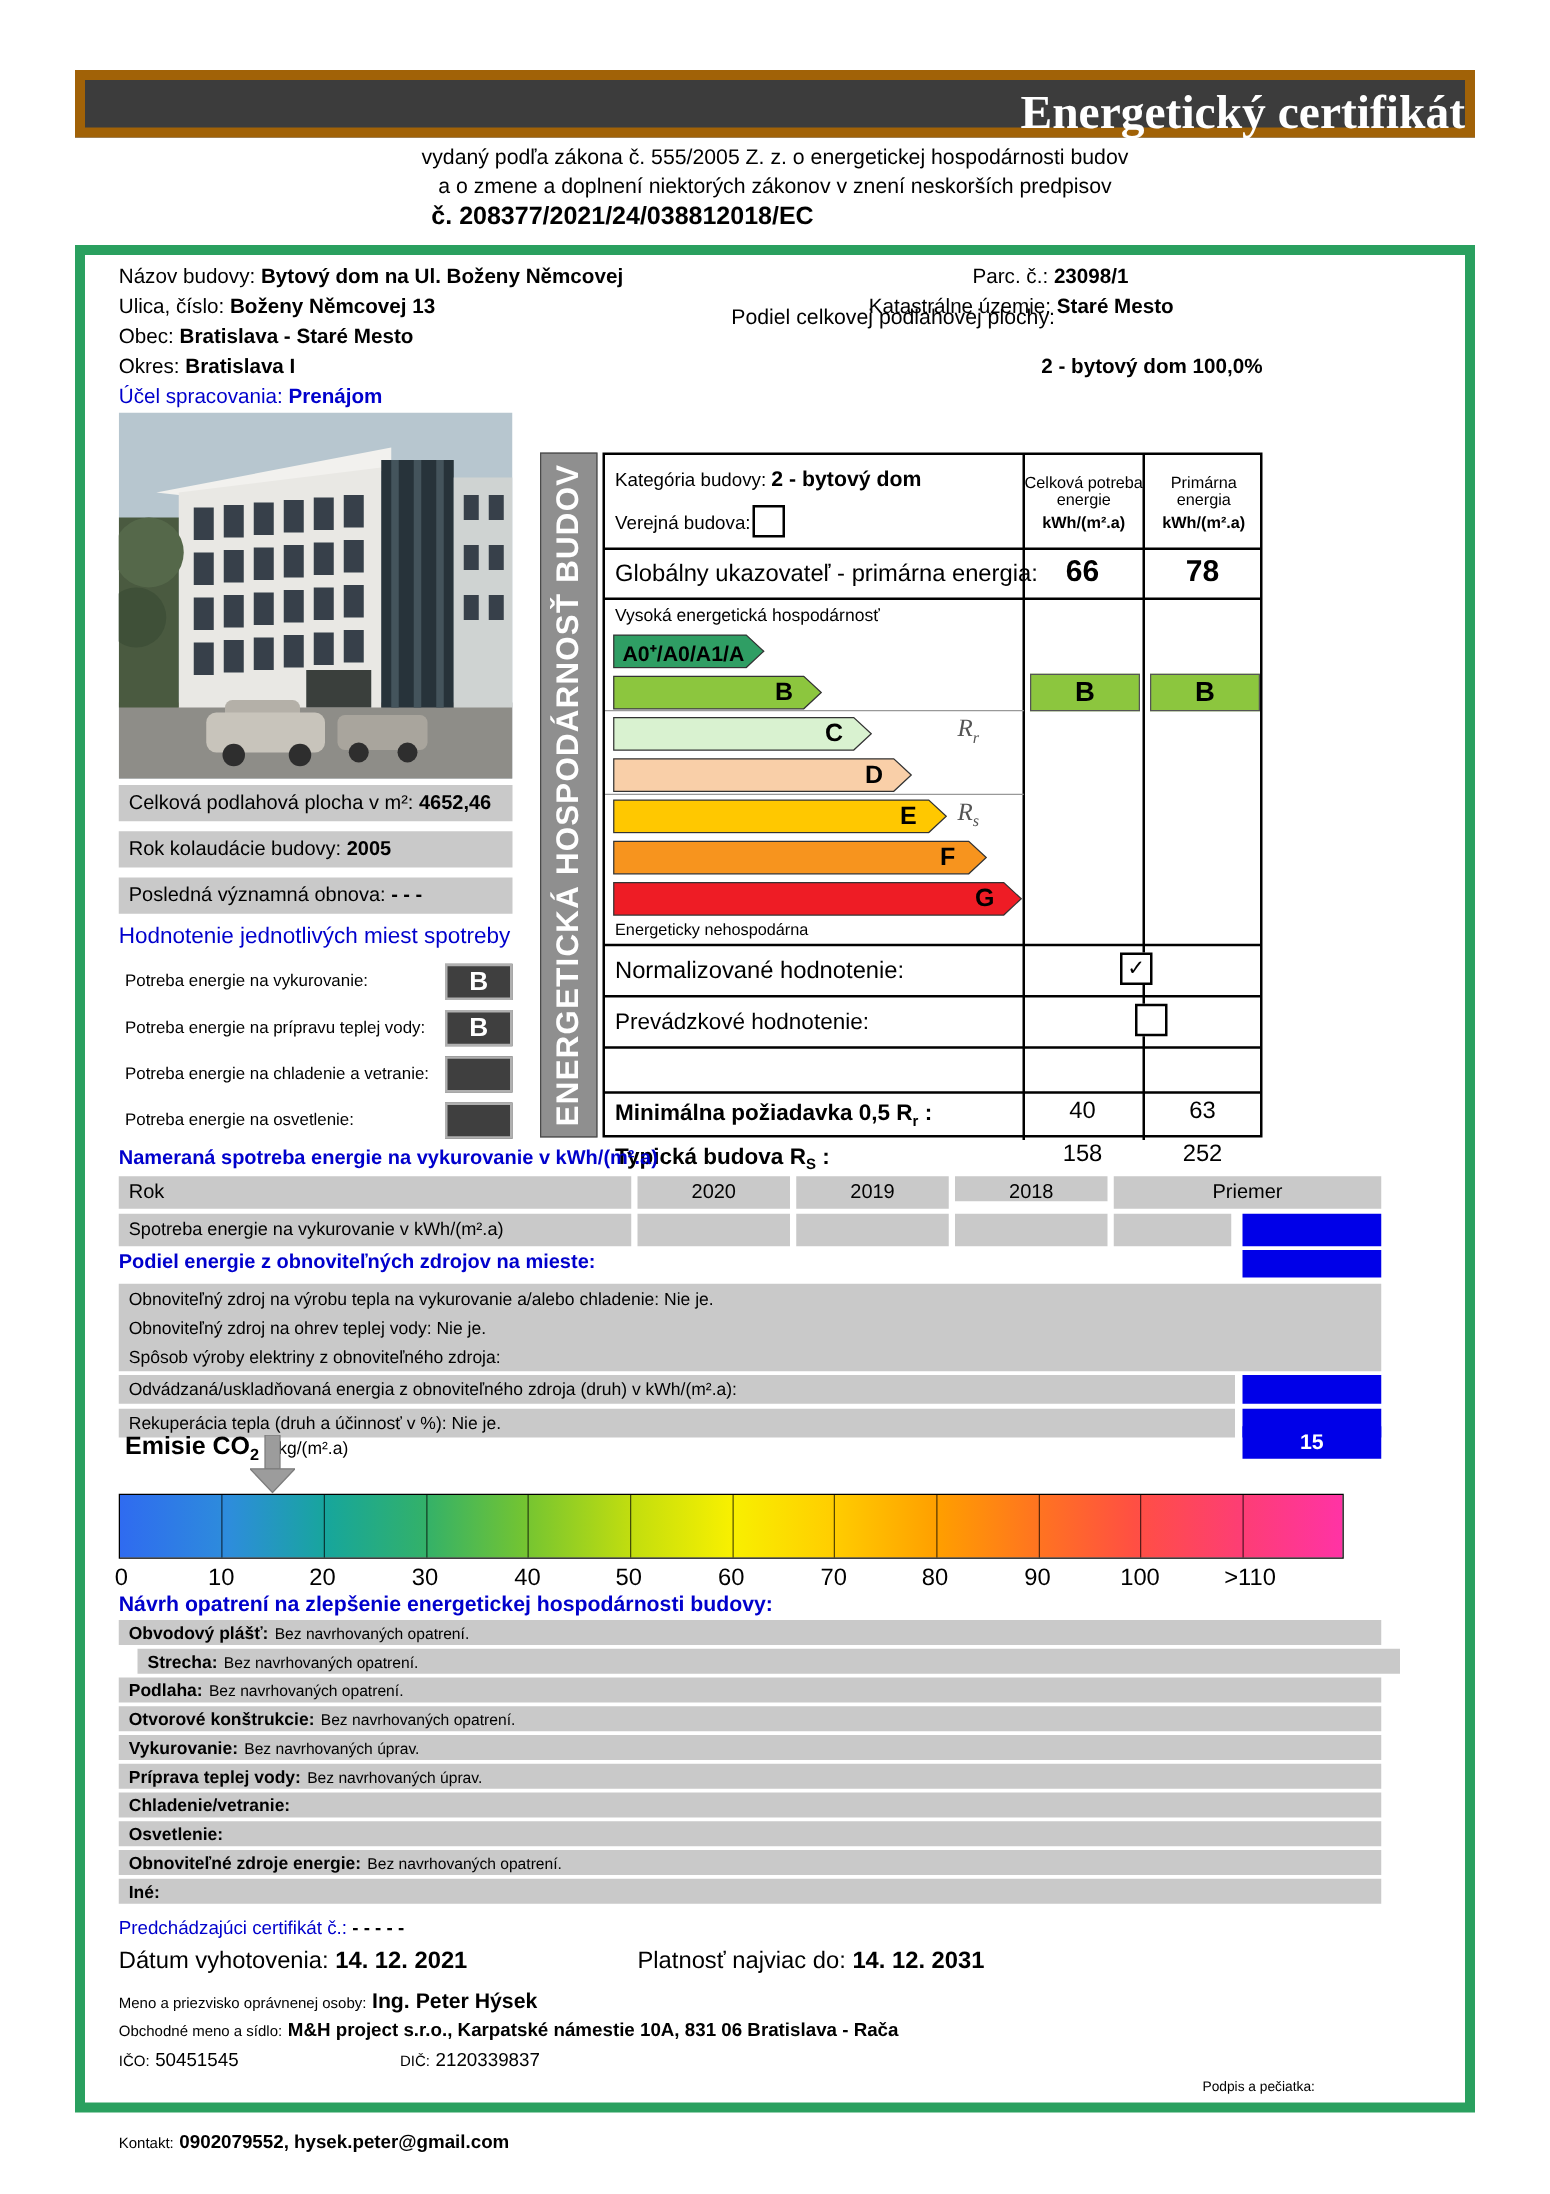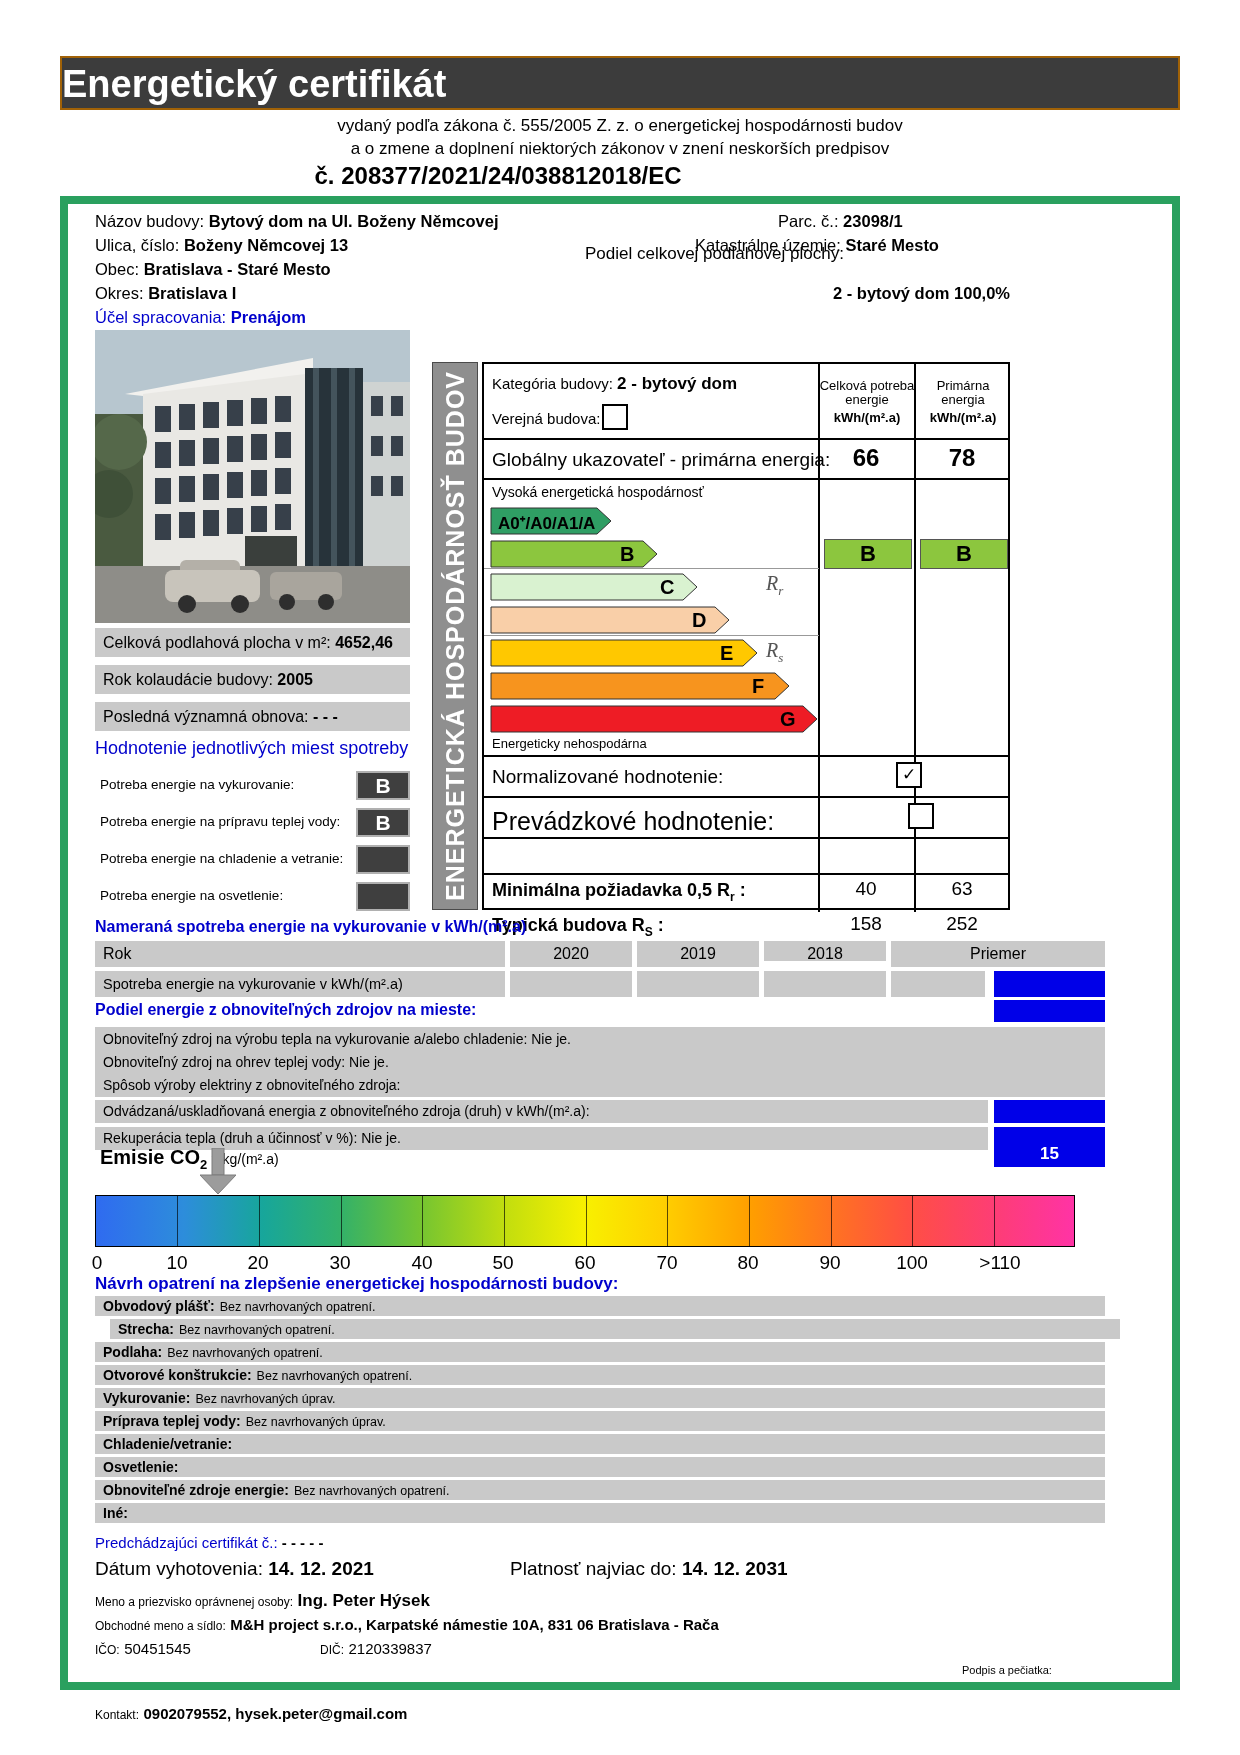--- a/index.html
+++ b/index.html
@@ -4,21 +4,21 @@
 <style>
   * { box-sizing: border-box; margin: 0; padding: 0; }
   body { background:#ffffff; font-family:"Liberation Sans", sans-serif; }
   #page { position:relative; width:1240px; height:1755px; background:#fff; color:#000; overflow:hidden; }
   .abs { position:absolute; }
   .b { font-weight:bold; }
   .blue { color:#0000cc; }
   .gb { background:#c9c9c9; }
   .bb { background:#0000e8; }
   .center { text-align:center; }
-  .titlebar { background:#3c3c3c; border:2px solid #a16207; color:#fff; font-size:38px; font-weight:bold; text-align:left; line-height:52px; }
+  .titlebar { background:#3c3c3c; border:8px solid #a16207; color:#fff; font-size:38px; font-weight:bold; text-align:right; line-height:52px;font-family:Liberation Serif, serif; }
   .frame { border:8px solid #2aa05f; }
   .tline { background:#000; }
   .cellnum { text-align:center; font-size:19px; }
   .checkbox { background:#fff; border:2px solid #000; text-align:center; }
   .badge { background:#3f3f3f; border:2px solid #b0b0b0; color:#fff; font-weight:bold; font-size:21px; text-align:center; line-height:25px; }
   .bcell { background:#8cc63e; border:1px solid #555; font-weight:bold; font-size:22px; text-align:center; line-height:28px; }
   .rfont { font-family:"Liberation Serif", serif; font-style:italic; color:#555; font-size:20px; }
   .arrowlbl { font-weight:bold; font-size:20px; color:#000; }
   .banner { background:#8f8f8f; border:1px solid #4a4a4a; color:#fff; font-weight:bold; font-size:25px;
             display:flex; align-items:center; justify-content:center;
@@ -35,21 +35,21 @@
   .tick { position:absolute; transform:translateX(-50%); font-size:19px; }
 </style>
 </head>
 <body>
 
 <div id="page">
 
   <div class="abs titlebar" style="left:60px;top:56px;width:1120px;height:54px;">Energetický certifikát</div>
   <div class="abs center" style="left:0;top:116px;width:1240px;font-size:17px;">vydaný podľa zákona č. 555/2005 Z. z. o energetickej hospodárnosti budov</div>
   <div class="abs center" style="left:0;top:139px;width:1240px;font-size:17px;">a o zmene a doplnení niektorých zákonov v znení neskorších predpisov</div>
-  <div class="abs center b" style="left:0;top:162px;width:996px;font-size:24px;">č. 208377/2021/24/038812018/EC</div>
+  <div class="abs center b" style="left:0;top:162px;width:996px;font-size:20px;">č. 208377/2021/24/038812018/EC</div>
 
   <div class="abs frame" style="left:60px;top:196px;width:1120px;height:1494px;"></div>
 
   <div class="abs" style="left:95px;top:212px;font-size:16.5px;">
     <span>Názov budovy:</span>
     <span class="b">Bytový dom na Ul. Boženy Němcovej</span>
   </div>
   <div class="abs" style="left:95px;top:236px;font-size:16.5px;">
     <span>Ulica, číslo:</span>
     <span class="b">Boženy Němcovej 13</span>
@@ -212,21 +212,21 @@
         </svg>
       <span class="abs arrowlbl" style="left:290px;top:3px;">G</span>
     </div>
     <div class="abs" style="left:8px;top:372px;font-size:13px;">Energeticky nehospodárna</div>
 
     <div class="abs bcell" style="left:340px;top:175px;width:88px;height:30px;">B</div>
     <div class="abs bcell" style="left:436px;top:175px;width:88px;height:30px;">B</div>
 
     <div class="abs" style="left:8px;top:402px;font-size:19px;">Normalizované hodnotenie:</div>
     <div class="abs checkbox" style="left:412px;top:398px;width:26px;height:26px;font-size:17px;line-height:22px;">✓</div>
-    <div class="abs" style="left:8px;top:443px;font-size:25px;">Prevádzkové hodnotenie:</div>
+    <div class="abs" style="left:8px;top:443px;font-size:18px;">Prevádzkové hodnotenie:</div>
     <div class="abs checkbox" style="left:424px;top:439px;width:26px;height:26px;"></div>
 
     <div class="abs b" style="left:8px;top:516px;font-size:18px;">
       <span>Minimálna požiadavka 0,5 R</span><sub style="font-size:12px;">r</sub><span> :</span>
     </div>
     <div class="abs cellnum" style="left:334px;top:514px;width:96px;">40</div>
     <div class="abs cellnum" style="left:430px;top:514px;width:96px;">63</div>
     <div class="abs b" style="left:8px;top:551px;font-size:18px;">
       <span>Typická budova R</span><sub style="font-size:12px;">S</sub><span> :</span>
     </div>

